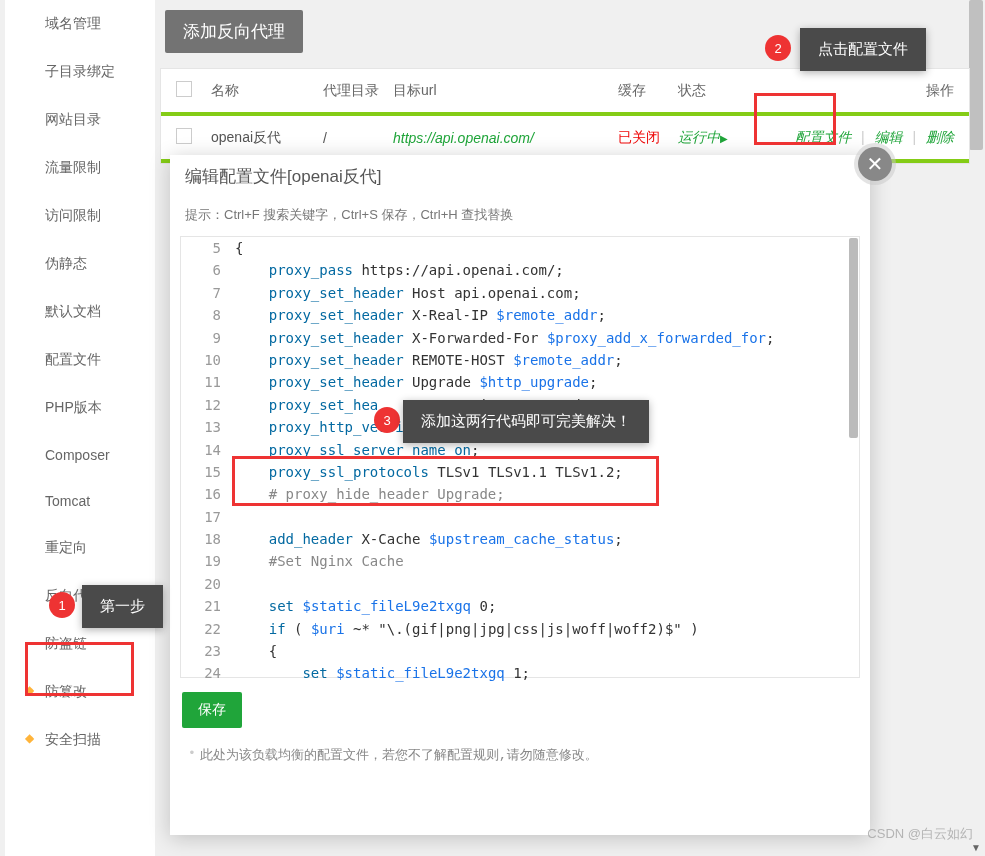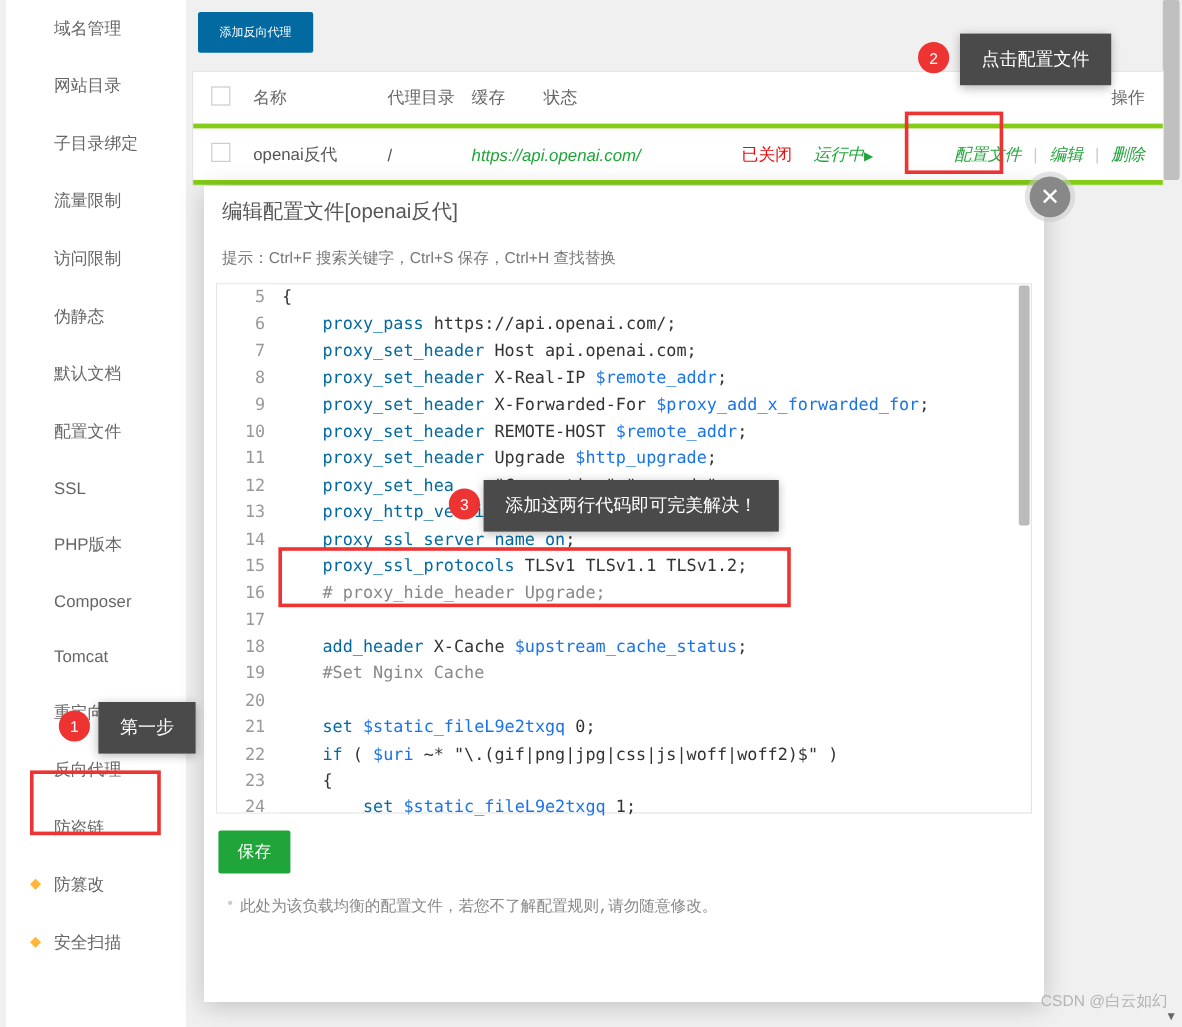--- a/index.html
+++ b/index.html
@@ -36,25 +36,25 @@
     font-size: 12px;
   }
   .content {
     position: absolute;
     left: 160px;
     top: 0;
     right: 15px;
     height: 100%;
   }
   .btn-green {
-    background: #0369a1;
+    background: #737373;
     color: #fff;
     border: none;
     padding: 10px 18px;
-    font-size: 10px;
+    font-size: 17px;
     border-radius: 2px;
     cursor: pointer;
     margin: 10px 0 15px 5px;
   }
   .table {
     background: #fff;
     border: 1px solid #e5e5e5;
   }
   .table-header, .table-row {
     display: flex;
@@ -261,46 +261,46 @@
 <body>
 
 <div class="page-scroll">
   <div class="page-scroll-arrow" style="top:0">▲</div>
   <div class="page-scroll-thumb"></div>
   <div class="page-scroll-arrow" style="bottom:0">▼</div>
 </div>
 
 <div class="sidebar" id="sidebar">
     <div class="sidebar-item"><span>域名管理</span></div>
+    <div class="sidebar-item"><span>子目录绑定</span></div>
     <div class="sidebar-item"><span>网站目录</span></div>
-    <div class="sidebar-item"><span>子目录绑定</span></div>
     <div class="sidebar-item"><span>流量限制</span></div>
     <div class="sidebar-item"><span>访问限制</span></div>
     <div class="sidebar-item"><span>伪静态</span></div>
     <div class="sidebar-item"><span>默认文档</span></div>
     <div class="sidebar-item"><span>配置文件</span></div>
-    <div class="sidebar-item"><span>SSL</span></div>
     <div class="sidebar-item"><span>PHP版本</span></div>
     <div class="sidebar-item"><span>Composer</span></div>
     <div class="sidebar-item"><span>Tomcat</span></div>
     <div class="sidebar-item"><span>重定向</span></div>
     <div class="sidebar-item"><span>反向代理</span></div>
     <div class="sidebar-item"><span>防盗链</span></div>
     <div class="sidebar-item"><span class="diamond-icon">◆</span><span>防篡改</span></div>
     <div class="sidebar-item"><span class="diamond-icon">◆</span><span>安全扫描</span></div>
   </div>
 
 <div class="content">
   <button class="btn-green">添加反向代理</button>
 
   <div class="table">
     <div class="table-header">
       <div class="col-check"><span class="checkbox"></span></div>
       <div class="col-name">名称</div>
       <div class="col-dir">代理目录</div>
+      <div class="col-url">目标url</div>
       <div class="col-cache">缓存</div>
       <div class="col-status">状态</div>
       <div class="col-ops">操作</div>
     </div>
     <div class="table-row">
       <div class="col-check"><span class="checkbox"></span></div>
       <div class="col-name">openai反代</div>
       <div class="col-dir">/</div>
       <div class="col-url link-green">https://api.openai.com/</div>
       <div class="col-cache link-red">已关闭</div>

